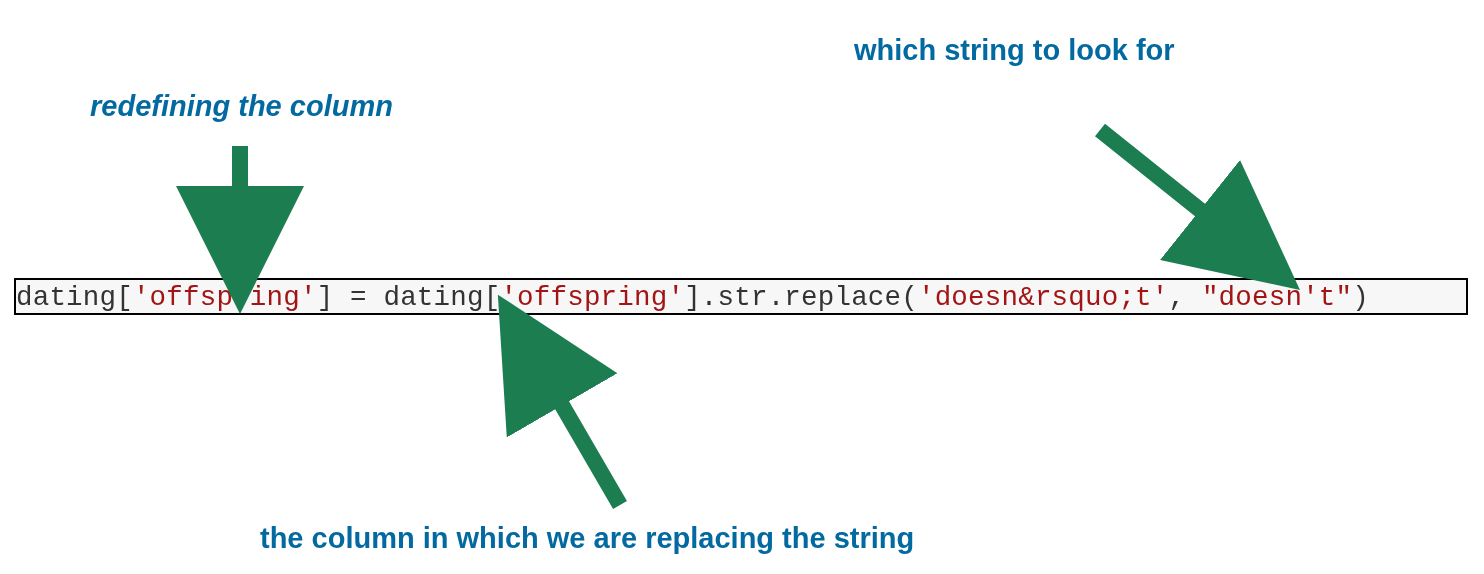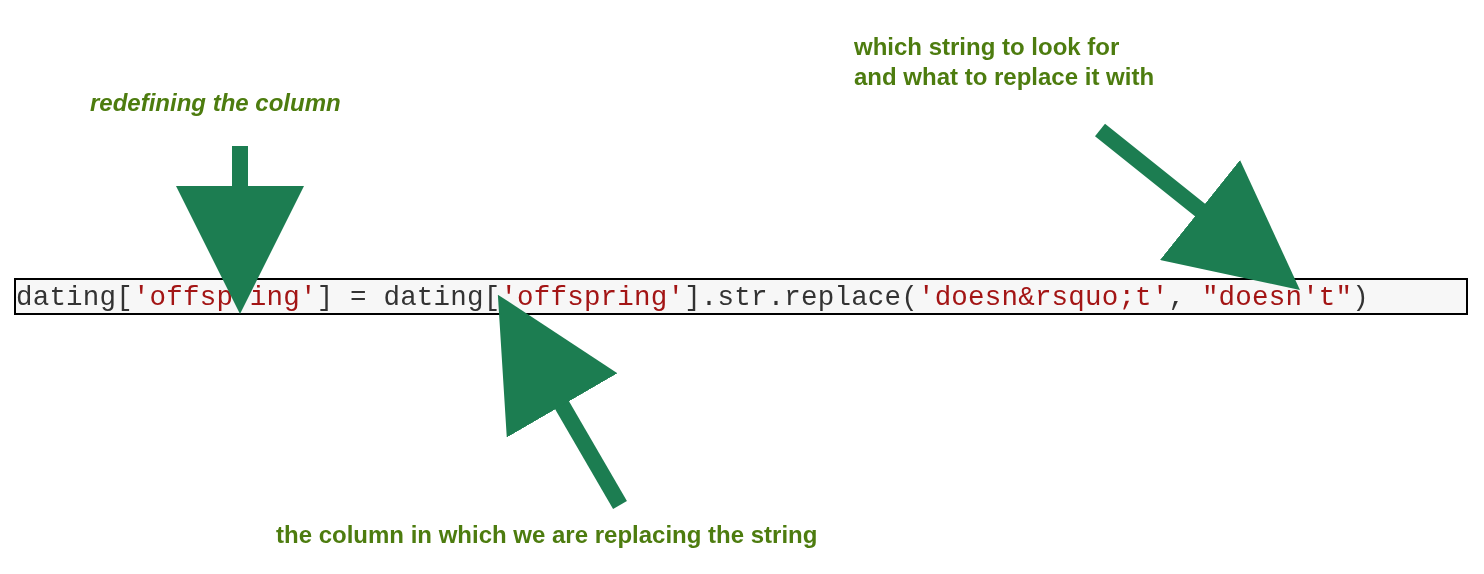--- a/index.html
+++ b/index.html
@@ -8,23 +8,23 @@
     padding: 0;
     width: 1484px;
     height: 574px;
     position: relative;
     background: #ffffff;
     font-family: Arial, Helvetica, sans-serif;
     overflow: hidden;
   }
   .annotation {
     position: absolute;
-    color: #4d7c0f;
+    color: #0369a1;
     font-weight: 700;
-    font-size: 24px;
+    font-size: 29px;
     line-height: 1.25;
   }
   .code-box {
     position: absolute;
     left: 14px;
     top: 278px;
     width: 1454px;
     border: 2px solid #000;
     background: #f7f7f7;
     padding: 2px 4px 0px 0;
@@ -41,24 +41,23 @@
     overflow: visible;
   }
 </style>
 </head>
 <body>
 
 <div class="annotation" style="left:90px; top:88px;font-style:italic;">redefining the column</div>
 
 <div class="annotation" style="left:854px; top:32px;">
   <span>which string to look for</span><br>
-  <span>and what to replace it with</span>
 </div>
 
-<div class="annotation" style="left:276px; top:520px;">the column in which we are replacing the string</div>
+<div class="annotation" style="left:260px; top:520px;">the column in which we are replacing the string</div>
 
 <div class="code-box">
   <span>dating[</span><span class="str">'offspring'</span><span>] = dating[</span><span class="str">'offspring'</span><span>].str.replace(</span><span class="str">'doesn&amp;rsquo;t'</span><span>, </span><span class="str">"doesn't"</span><span>)</span>
 </div>
 
 <svg class="svg-arrow" style="left:210px; top:140px;" width="60" height="130">
   <defs>
     <marker id="ah1" markerWidth="8" markerHeight="8" refX="4" refY="4" orient="auto">
       <path d="M0,0 L8,4 L0,8 Z" fill="#1c7d51"></path>
     </marker>

